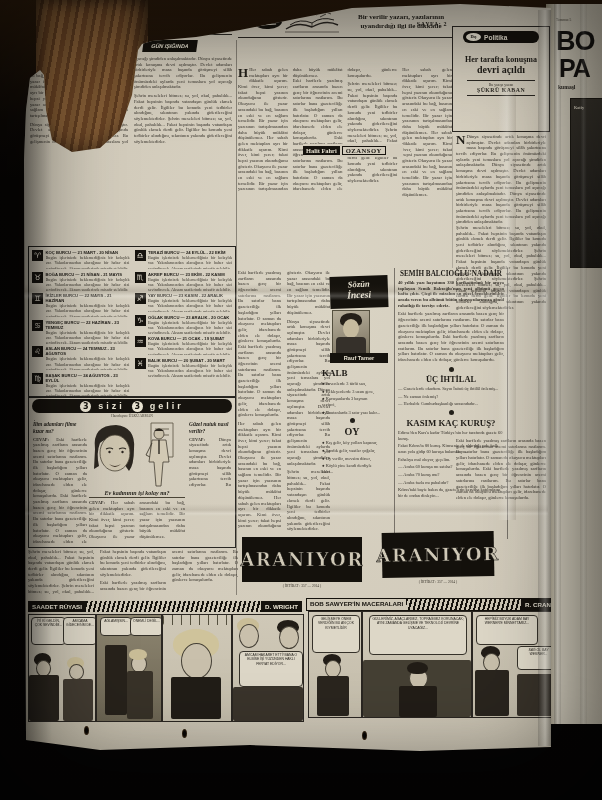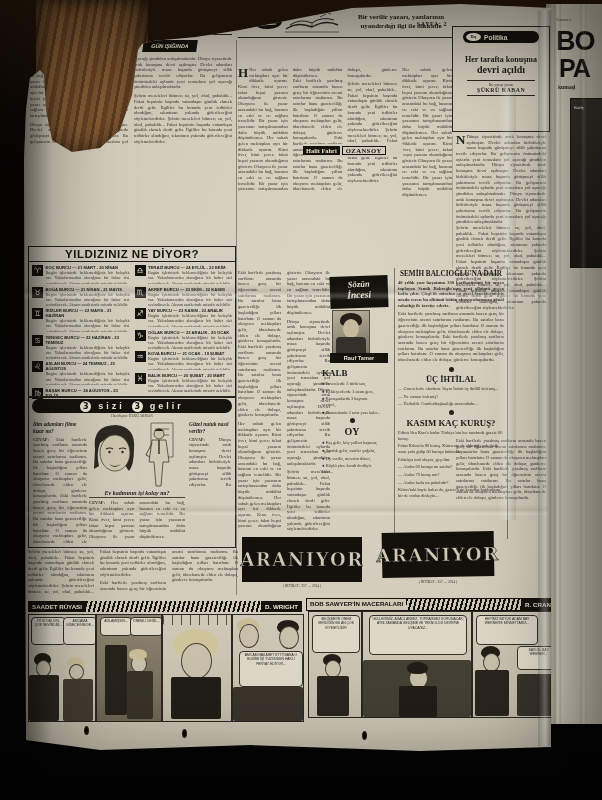--- a/index.html
+++ b/index.html
@@ -137,21 +137,20 @@
     <div class="abs greek" style="left:456px;top:134px;width:90px;height:300px;">
       <span class="dropcap">N</span>
       <p style="display:inline;">Dünya siyasetinde artık konuşma devri açılmıştır. Devlet adamları birbirleriyle masa başında görüşmeyi silâh şakırtısına tercih ediyorlar. Bu gelişmenin önümüzdeki aylarda yeni temaslara yol açacağı şimdiden anlaşılmaktadır. Dünya siyasetinde artık konuşma devri açılmıştır. Devlet adamları birbirleriyle masa başında görüşmeyi silâh şakırtısına tercih ediyorlar. Bu gelişmenin önümüzdeki aylarda yeni temaslara yol açacağı şimdiden anlaşılmaktadır. Dünya siyasetinde artık konuşma devri açılmıştır. Devlet adamları birbirleriyle masa başında görüşmeyi silâh şakırtısına tercih ediyorlar. Bu gelişmenin önümüzdeki aylarda yeni temaslara yol açacağı şimdiden anlaşılmaktadır.</p>
       <p>Şehrin meseleleri bitmez; su, yol, okul, pahalılık... Fakat hepsinin başında vatandaşın günlük ekmek derdi gelir. İlgililer bu konuda yeni tedbirler alındığını, sıkıntının yakında giderileceğini söylemektedirler. Şehrin meseleleri bitmez; su, yol, okul, pahalılık... Fakat hepsinin başında vatandaşın günlük ekmek derdi gelir. İlgililer bu konuda yeni tedbirler alındığını, sıkıntının yakında giderileceğini söylemektedirler. Şehrin meseleleri bitmez; su, yol, okul, pahalılık... Fakat hepsinin başında vatandaşın günlük ekmek derdi gelir. İlgililer bu konuda yeni tedbirler alındığını, sıkıntının yakında giderileceğini söylemektedirler.</p>
     </div>
     <div class="abs greek" style="left:456px;top:438px;width:90px;height:66px;">
       <p>Eski harflerle yazılmış zarfların arasında bazen genç bir öğrencinin acemi satırlarına rastlarım. Bu satırlar bana gazeteciliğe ilk başladığım yılları hatırlatır. O zaman da okuyucu mektupları gelir, idarehanede elden ele dolaşır, günlerce konuşulurdu. Eski harflerle yazılmış zarfların arasında bazen genç bir öğrencinin acemi satırlarına rastlarım. Bu satırlar bana gazeteciliğe ilk başladığım yılları hatırlatır. O zaman da okuyucu mektupları gelir, idarehanede elden ele dolaşır, günlerce konuşulurdu.</p>
     </div>
 
     <div class="abs" style="left:28px;top:246px;width:206px;height:150px;border:1.5px solid #23211d;background:rgba(214,208,195,.35);">
-      <div style="text-align:center;font-family:'Liberation Sans',sans-serif;font-weight:bold;font-size:11.5px;letter-spacing:.5px;color:#17140f;border-bottom:1px solid #23211d;padding:1px 0;">YILDIZINIZ NE DİYOR?</div>
       <div style="display:flex;gap:5px;padding:3px 3px 0;">
         <div style="flex:1;">
             <div class="zrow">
               <span class="zic">♈</span>
               <div>
                 <div class="zt">KOÇ BURCU — 21 MART - 20 NİSAN</div>
                 <div class="zb">Bugün işlerinizde beklemediğiniz bir kolaylık var. Yakınlarınızdan alacağınız bir haber sizi sevindirecek. Akşam saatlerinde misafir gelebilir.</div>
               </div>
             </div>
             <div class="zrow">

